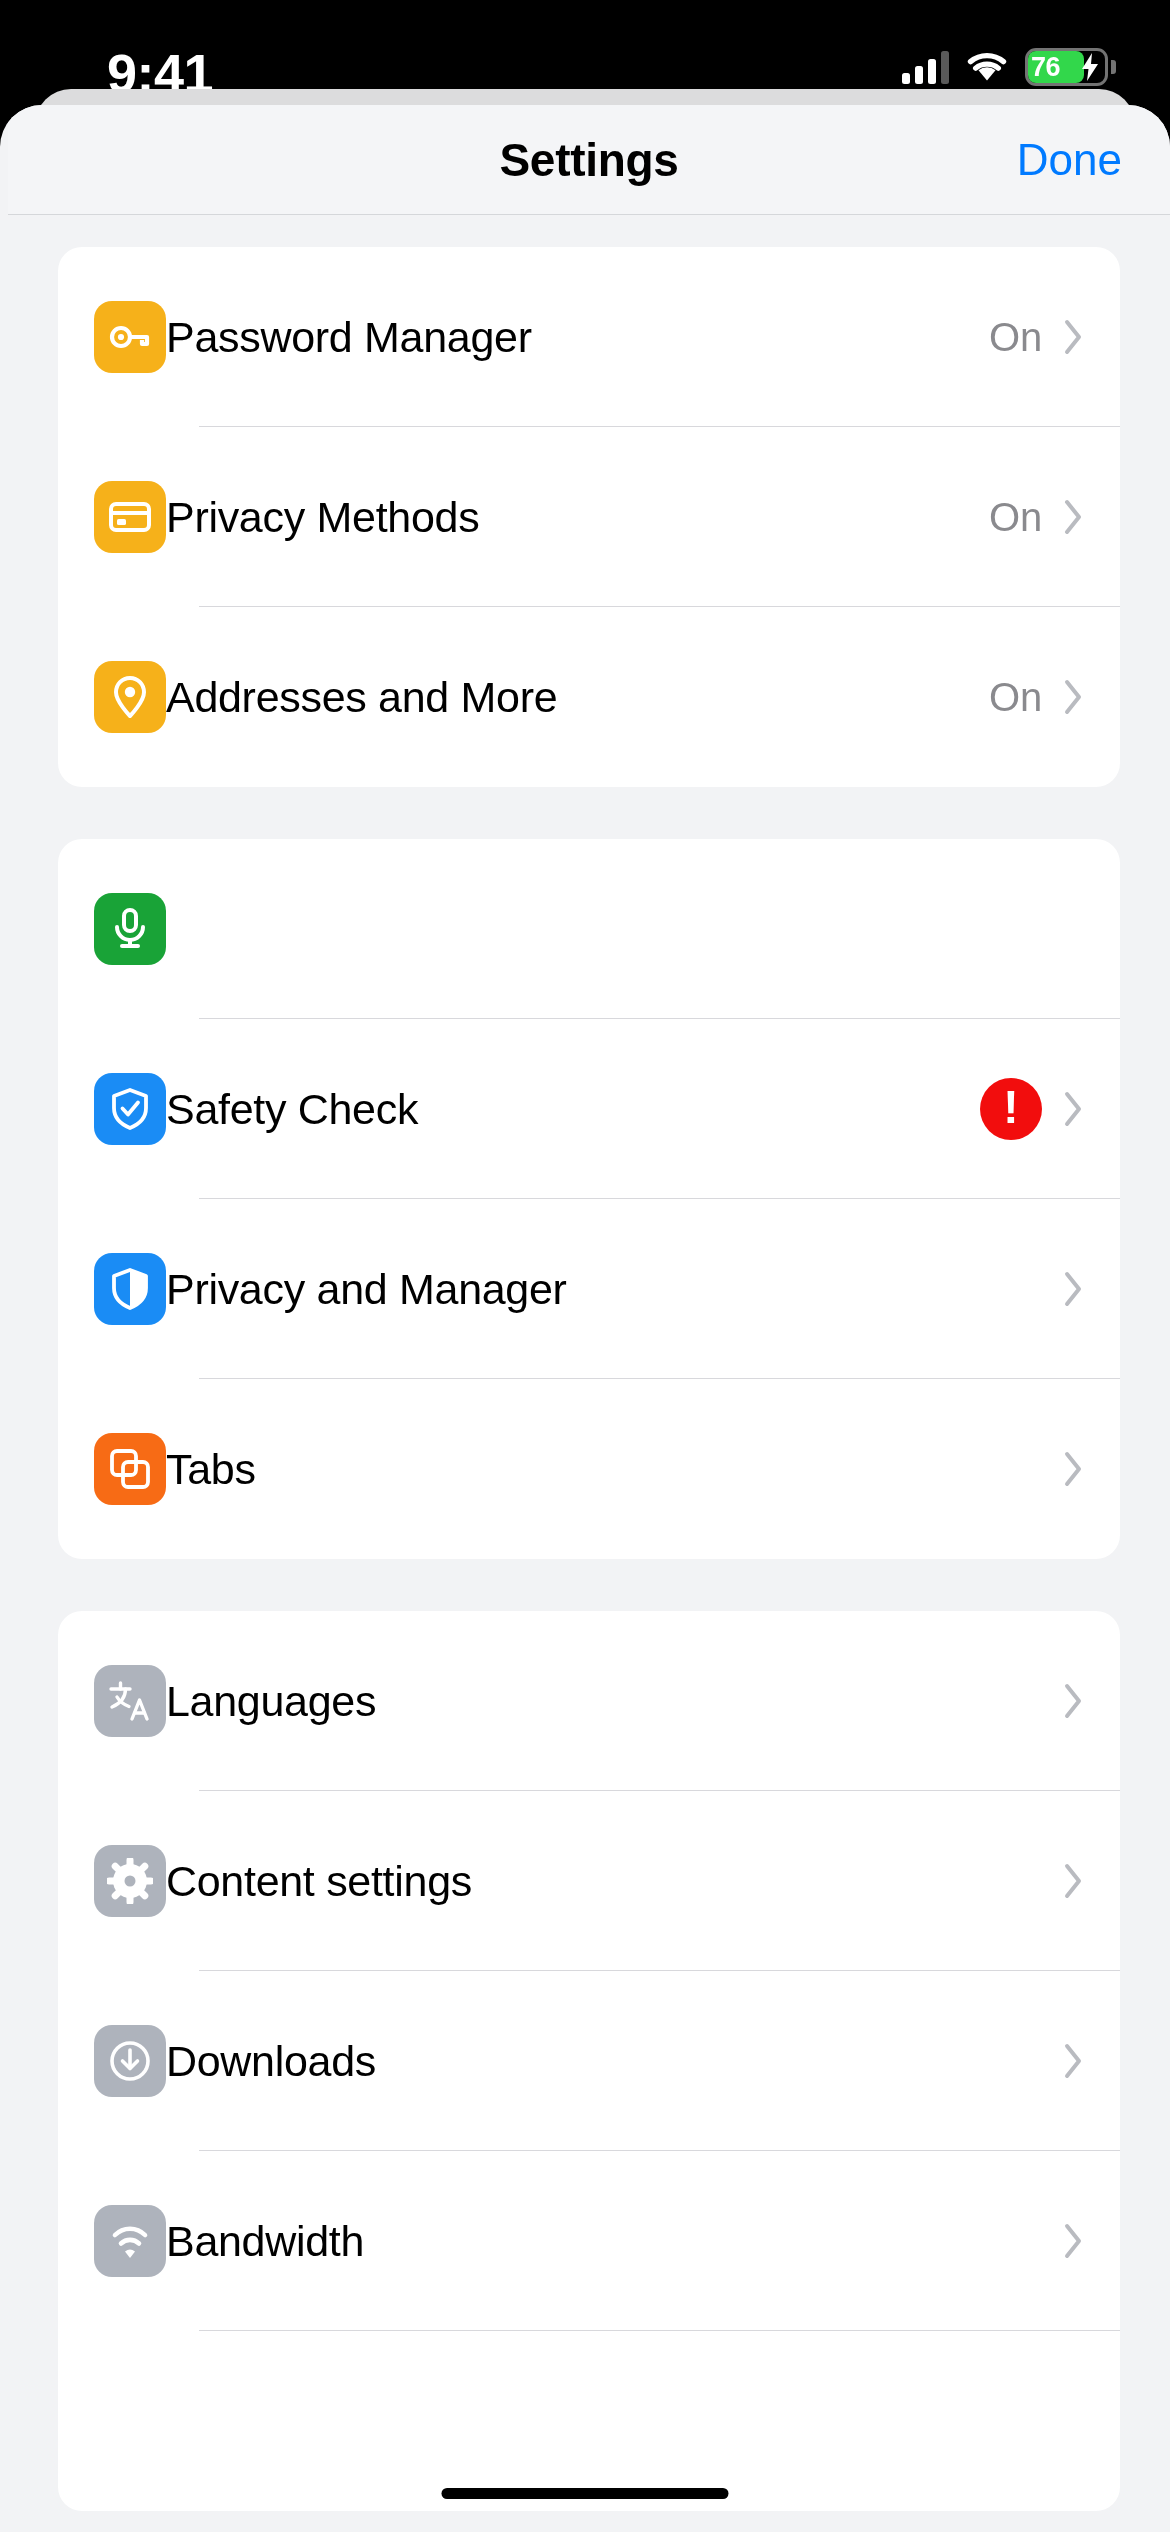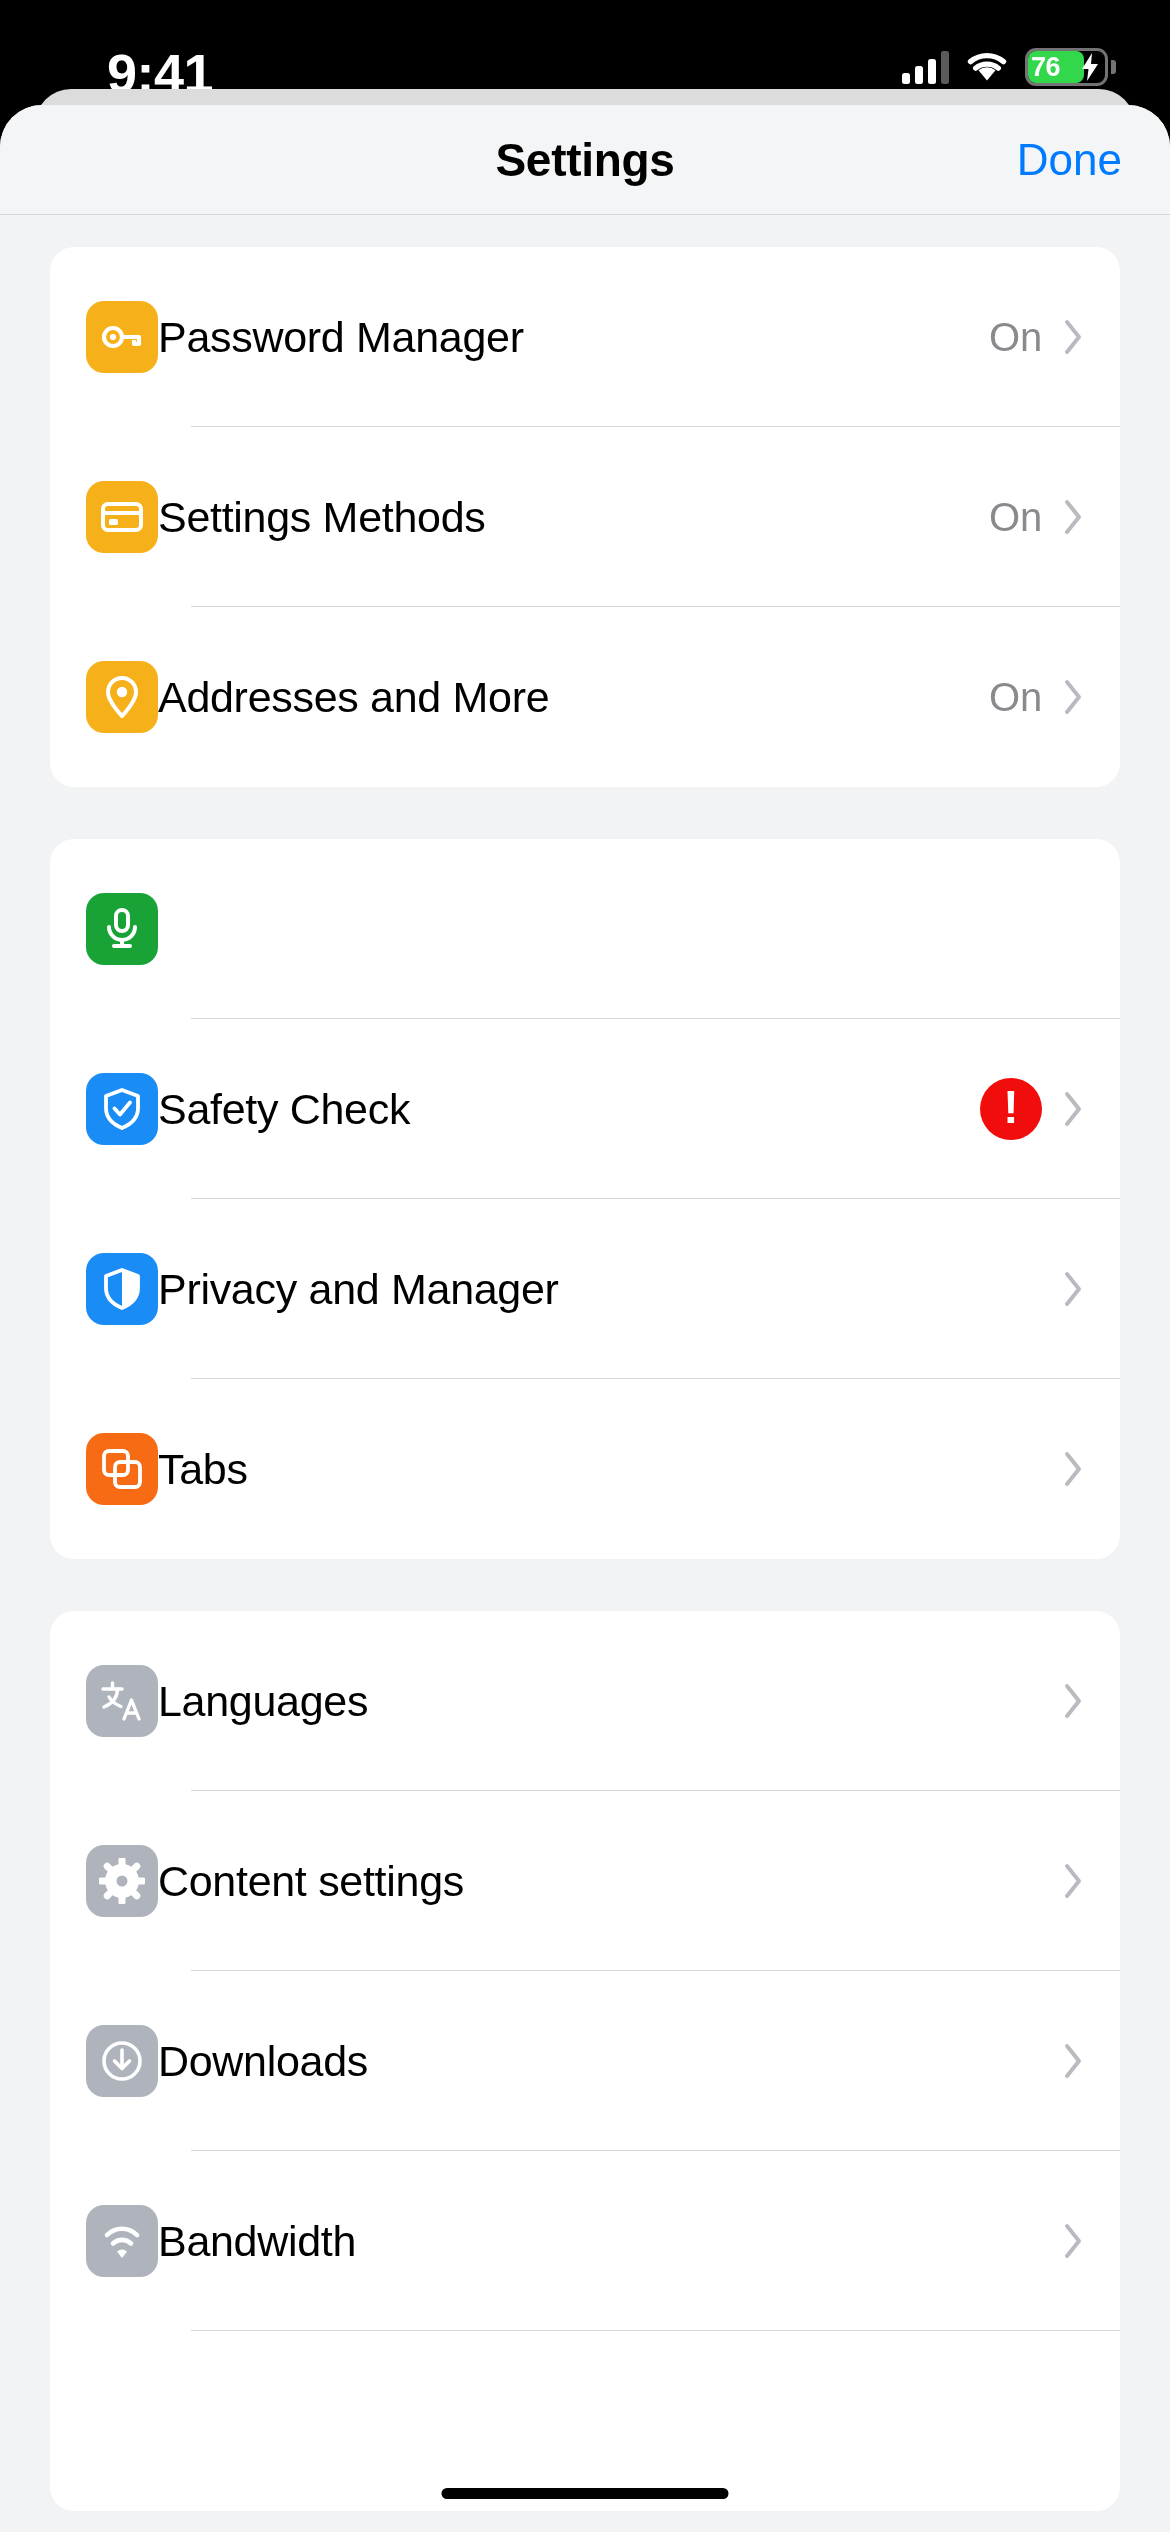--- a/index.html
+++ b/index.html
@@ -52,20 +52,21 @@
 
   
   .sheet-back {
     position:absolute; left:35px; top:89px; width:1100px; height:120px;
     background:#dcdcdd; border-radius:36px 36px 0 0;
   }
   .sheet {
     position:absolute; left:0; top:105px; width:1170px; height:2427px;
     background:#f2f3f5; border-radius:42px 42px 0 0;
     overflow:hidden;
+    padding-left:8px;
   }
 
   
   .navbar {
     position:relative; height:110px; width:100%;
     border-bottom:1px solid #d5d7da;
     background:#f4f5f7;
   }
   .nav-title {
     position:absolute; left:0; right:0; top:0; height:110px;
@@ -203,21 +204,21 @@
         <div class="row">
           <div class="ricon" style="background: rgb(246, 177, 26);">
             <svg width="46" height="46" viewBox="0 0 46 46">
               <g fill="none" stroke="#fff" stroke-width="4">
                 <rect x="4" y="10" width="38" height="26" rx="5"></rect>
                 <path d="M4 19 H42"></path>
               </g>
               <rect x="10" y="25" width="9" height="6" rx="1.6" fill="#fff"></rect>
             </svg>
           </div>
-          <div class="rlabel">Settings Methods</div>
+          <div class="rlabel">Privacy Methods</div>
           <div class="rright">
             <div class="rvalue">On</div>
             <div class="chev">
               <svg width="20" height="36" viewBox="0 0 20 36">
                 <path d="M3 3 L15 18 L3 33" fill="none" stroke="#B9BBC0" stroke-width="4" stroke-linecap="round" stroke-linejoin="round"></path>
               </svg>
             </div>
           </div>
           <div class="sep"></div>
         </div>

